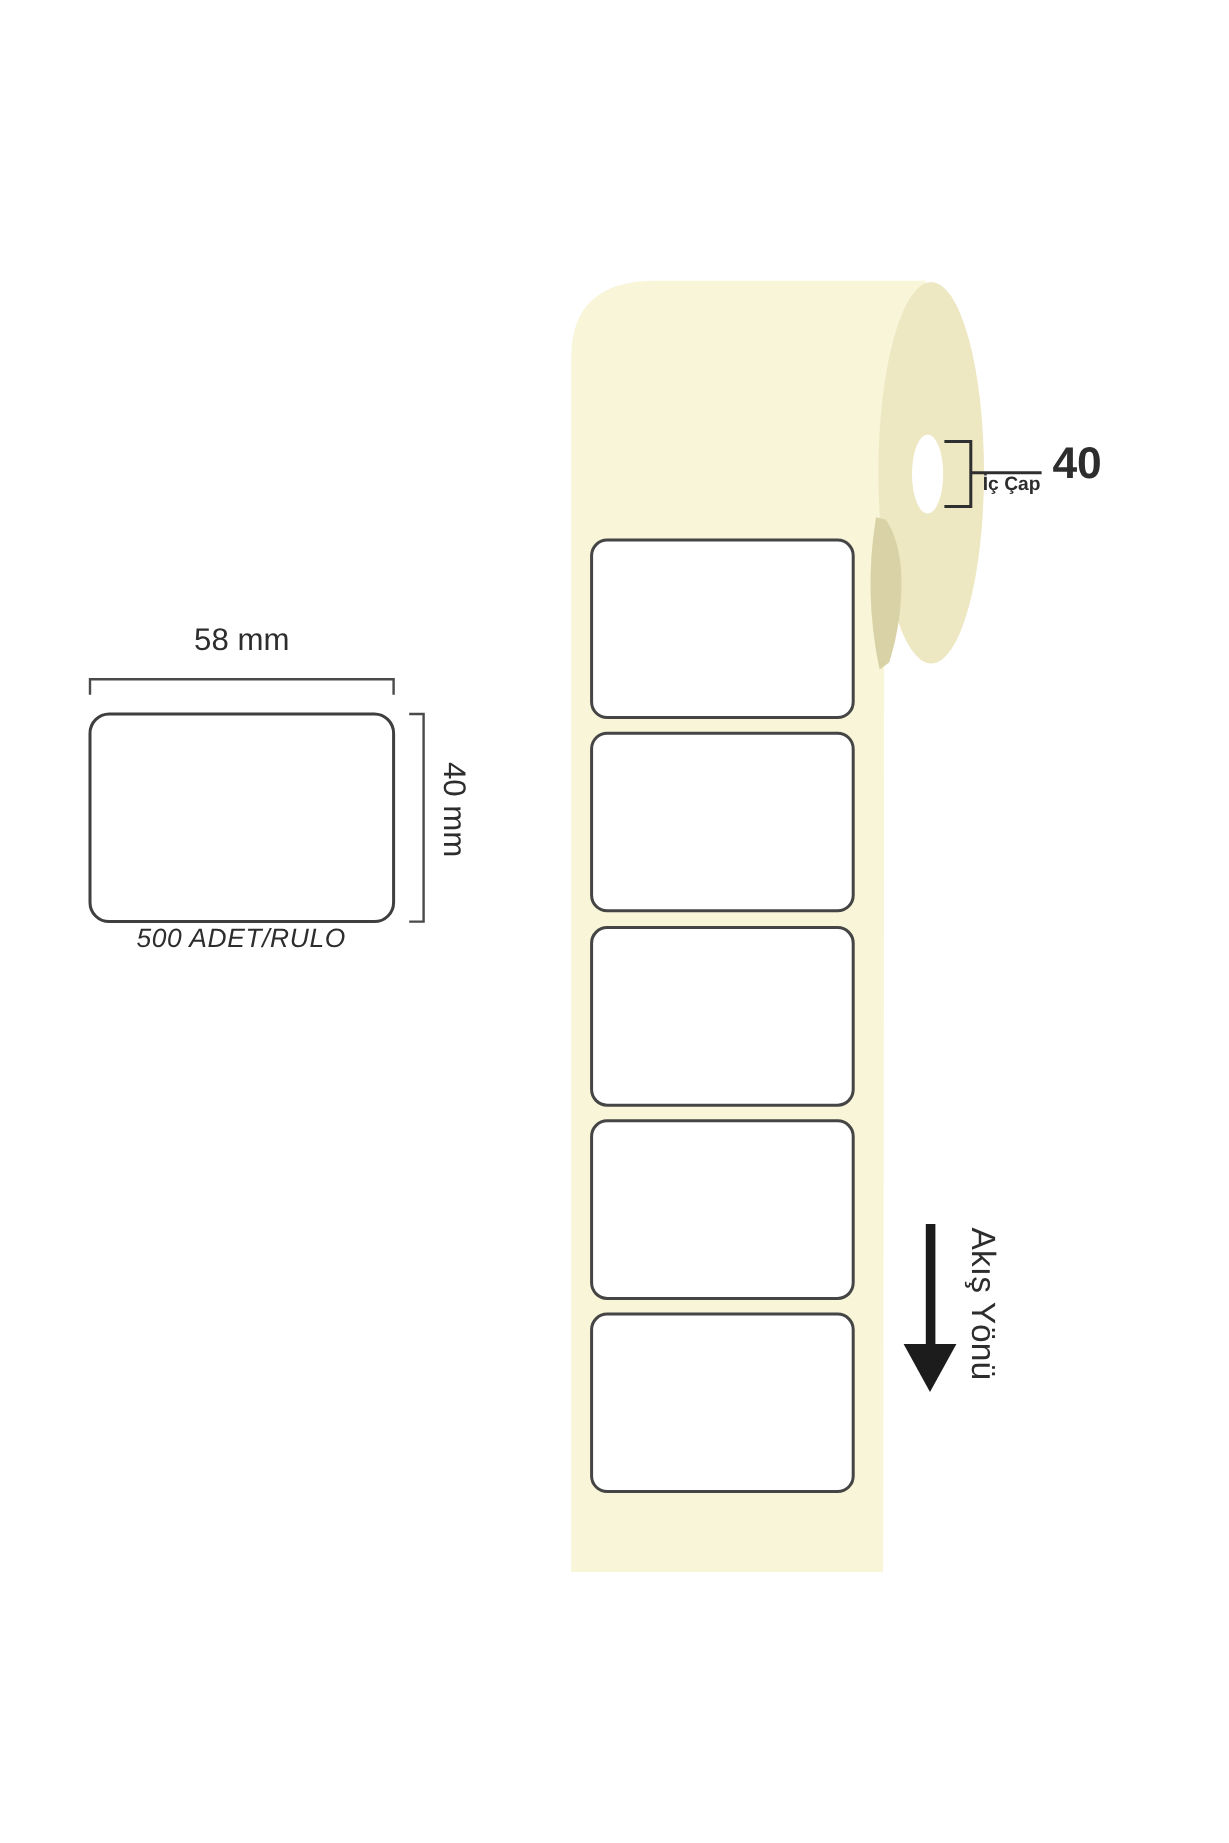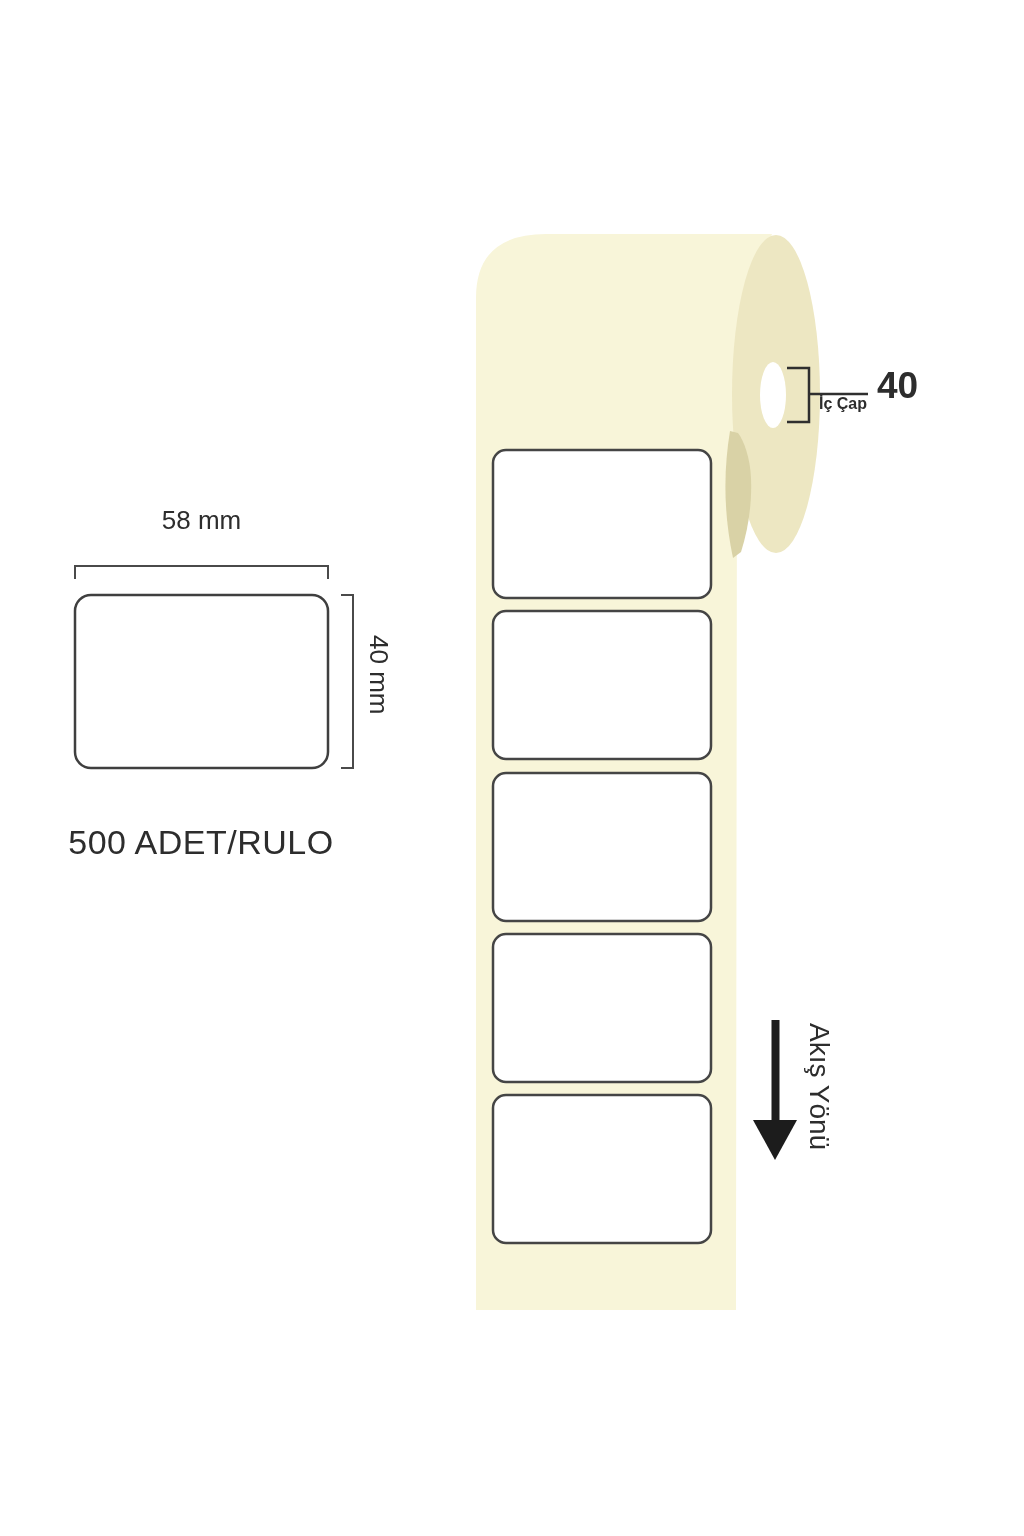--- a/index.html
+++ b/index.html
@@ -17,35 +17,36 @@
   .outline-rect { fill: #ffffff; stroke: #3f3f3f; stroke-width: 2.5; }
   .dim-line { fill: none; stroke: #4a4a4a; stroke-width: 2; }
   .bracket-line { fill: none; stroke: #2f2f2f; stroke-width: 2.5; }
 
   .txt {
     position: absolute;
     color: #2d2d2d;
     white-space: nowrap;
   }
   .dim-width-label {
-    left: 75px; top: 505px; width: 253px;
+    left: 75px; top: 518px; width: 253px;
     font-size: 26px; font-weight: 500;
     text-align: center; line-height: 30px;
   }
   .dim-height-label {
     left: 394px; top: 635px; width: 90px;
     font-size: 26px; font-weight: 500; line-height: 30px;
     transform-origin: left top;
     transform: rotate(90deg);
   }
   .per-roll-label {
-    left: 55px; top: 826px; width: 292px;
-    font-size: 34px; font-weight: 500;
+    left: 55px; top: 766px; width: 292px;
+    font-size: 22px; font-weight: 500;
     text-align: center; line-height: 32px;
     letter-spacing: 0.5px;
+    font-style: italic;
   }
   .core-dim-label {
     left: 809px; top: 372px; width: 58px;
     font-size: 16px; font-weight: 700;
     text-align: right; line-height: 19px; margin-top: 22px;
   }
   .core-dim-value {
     left: 877px; top: 366px;
     font-size: 37px; font-weight: 700; line-height: 40px;
   }

